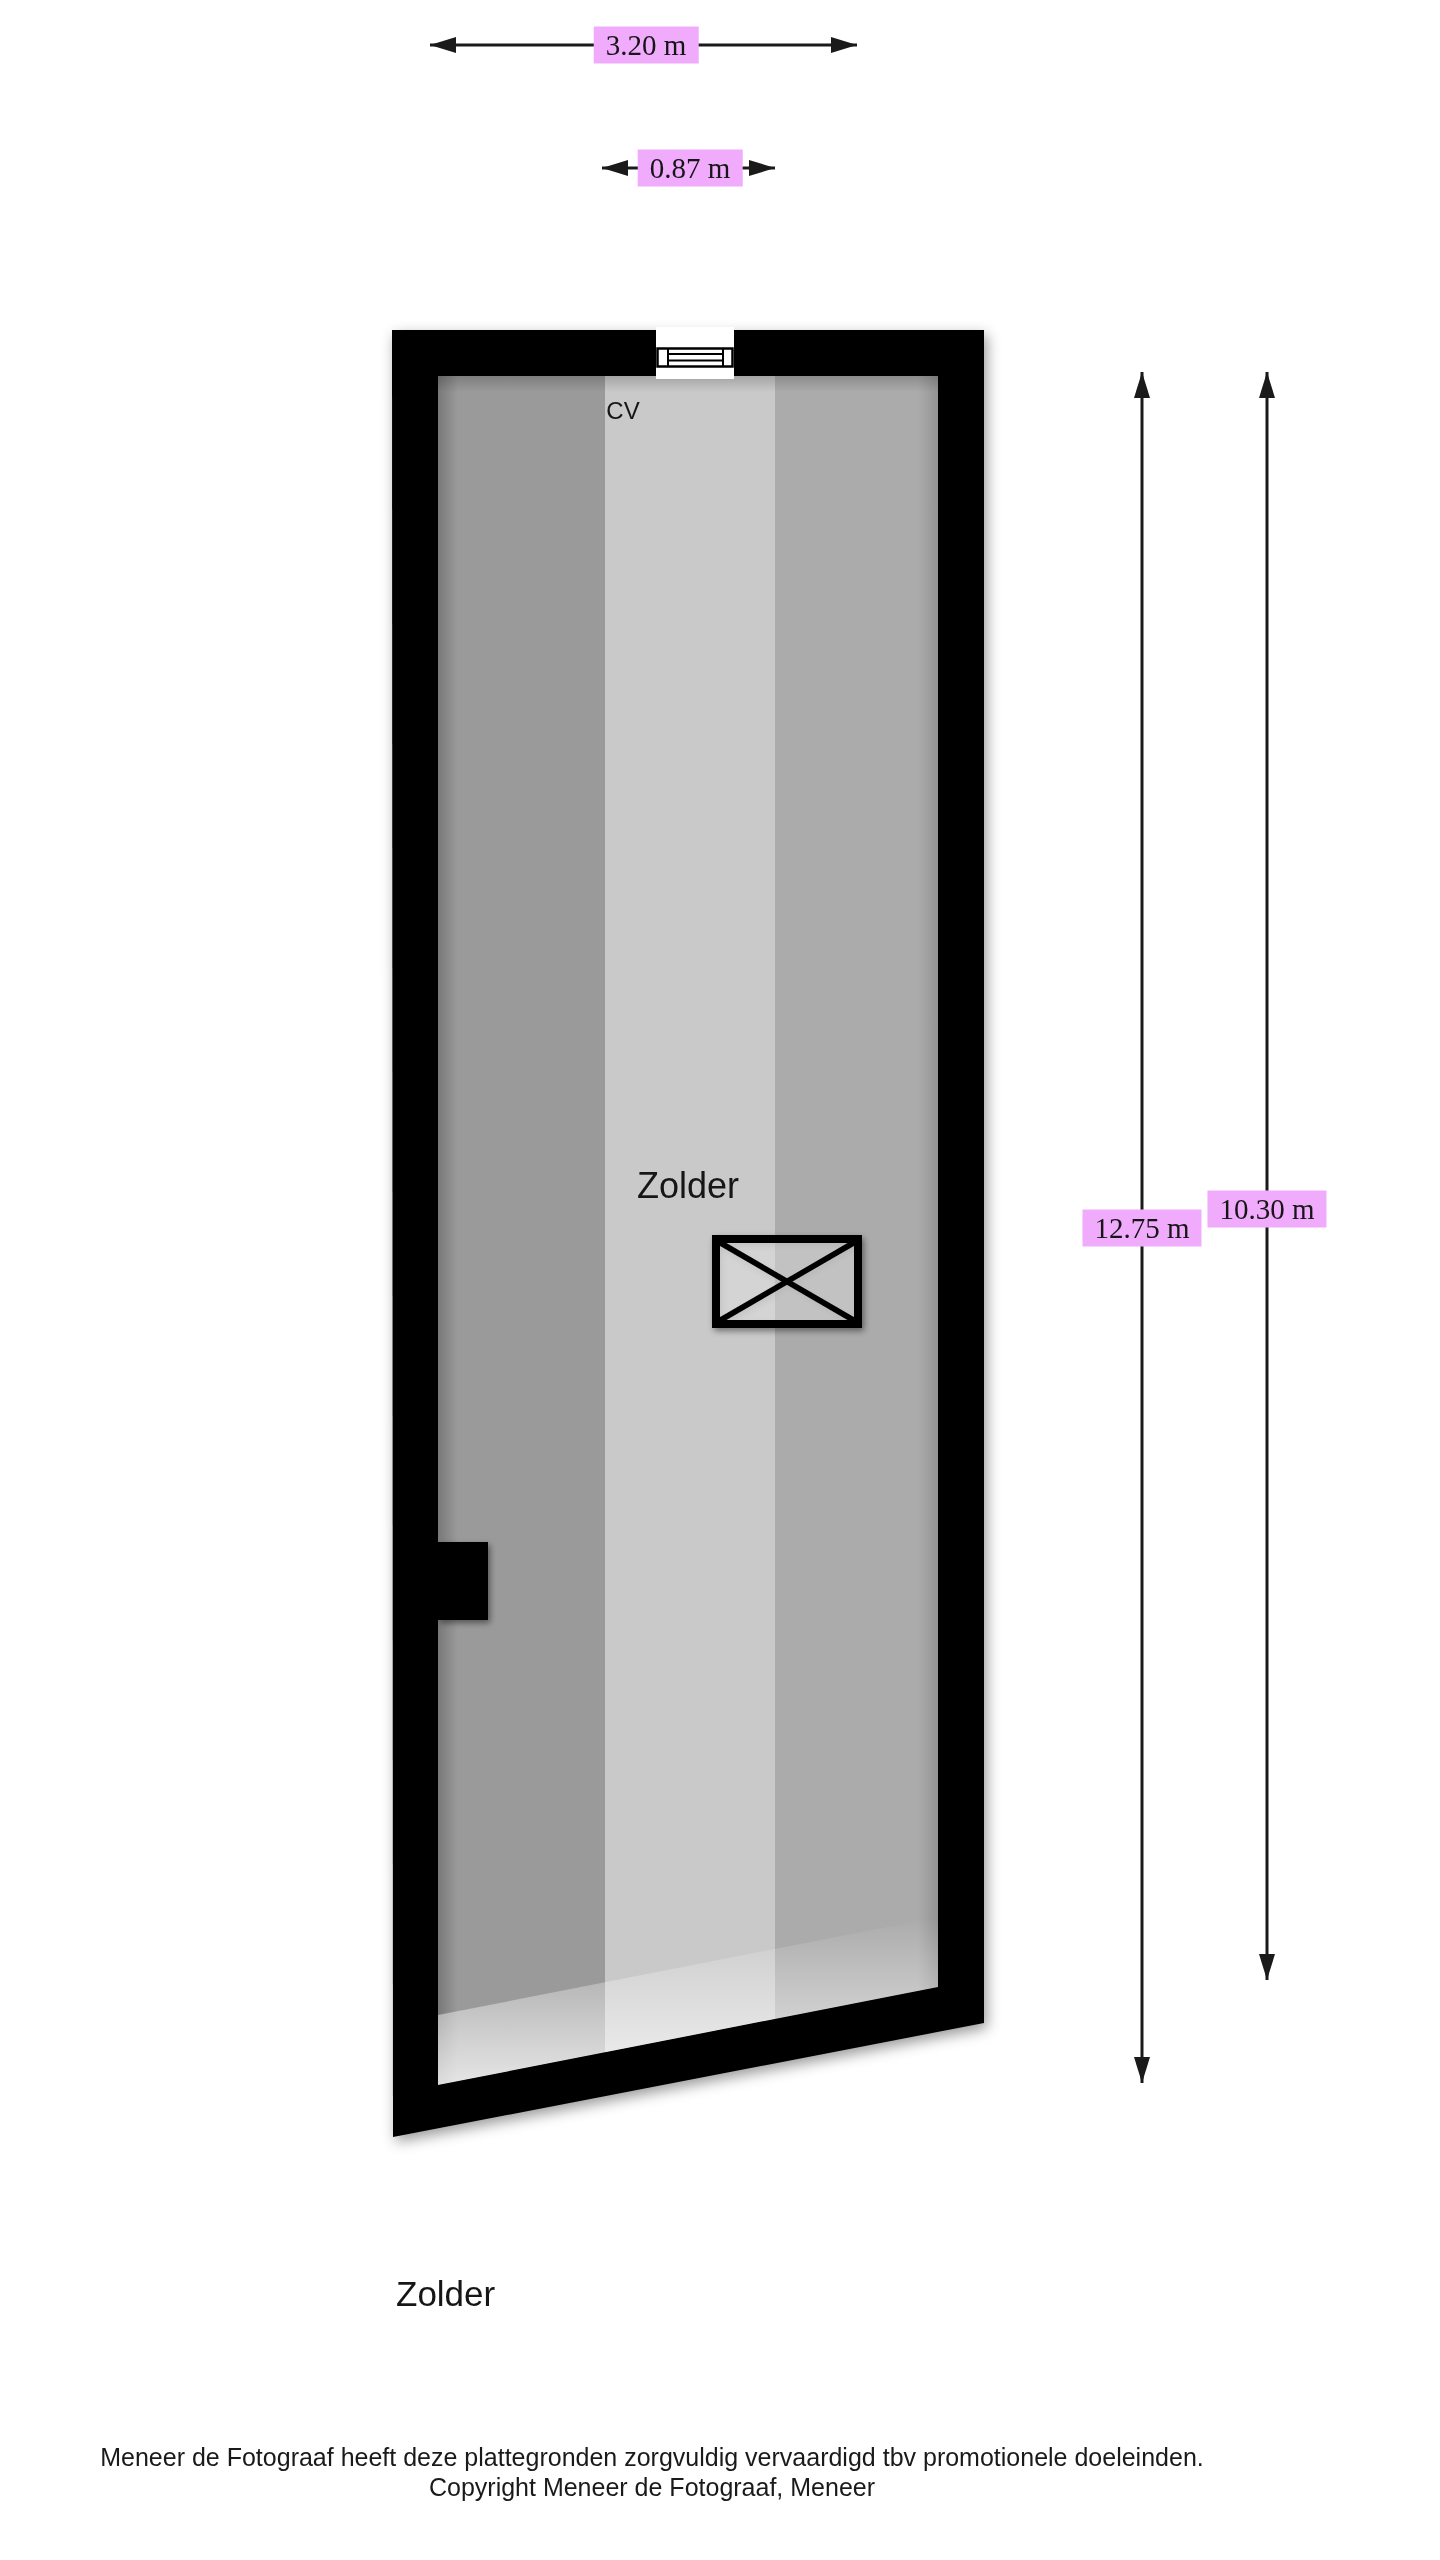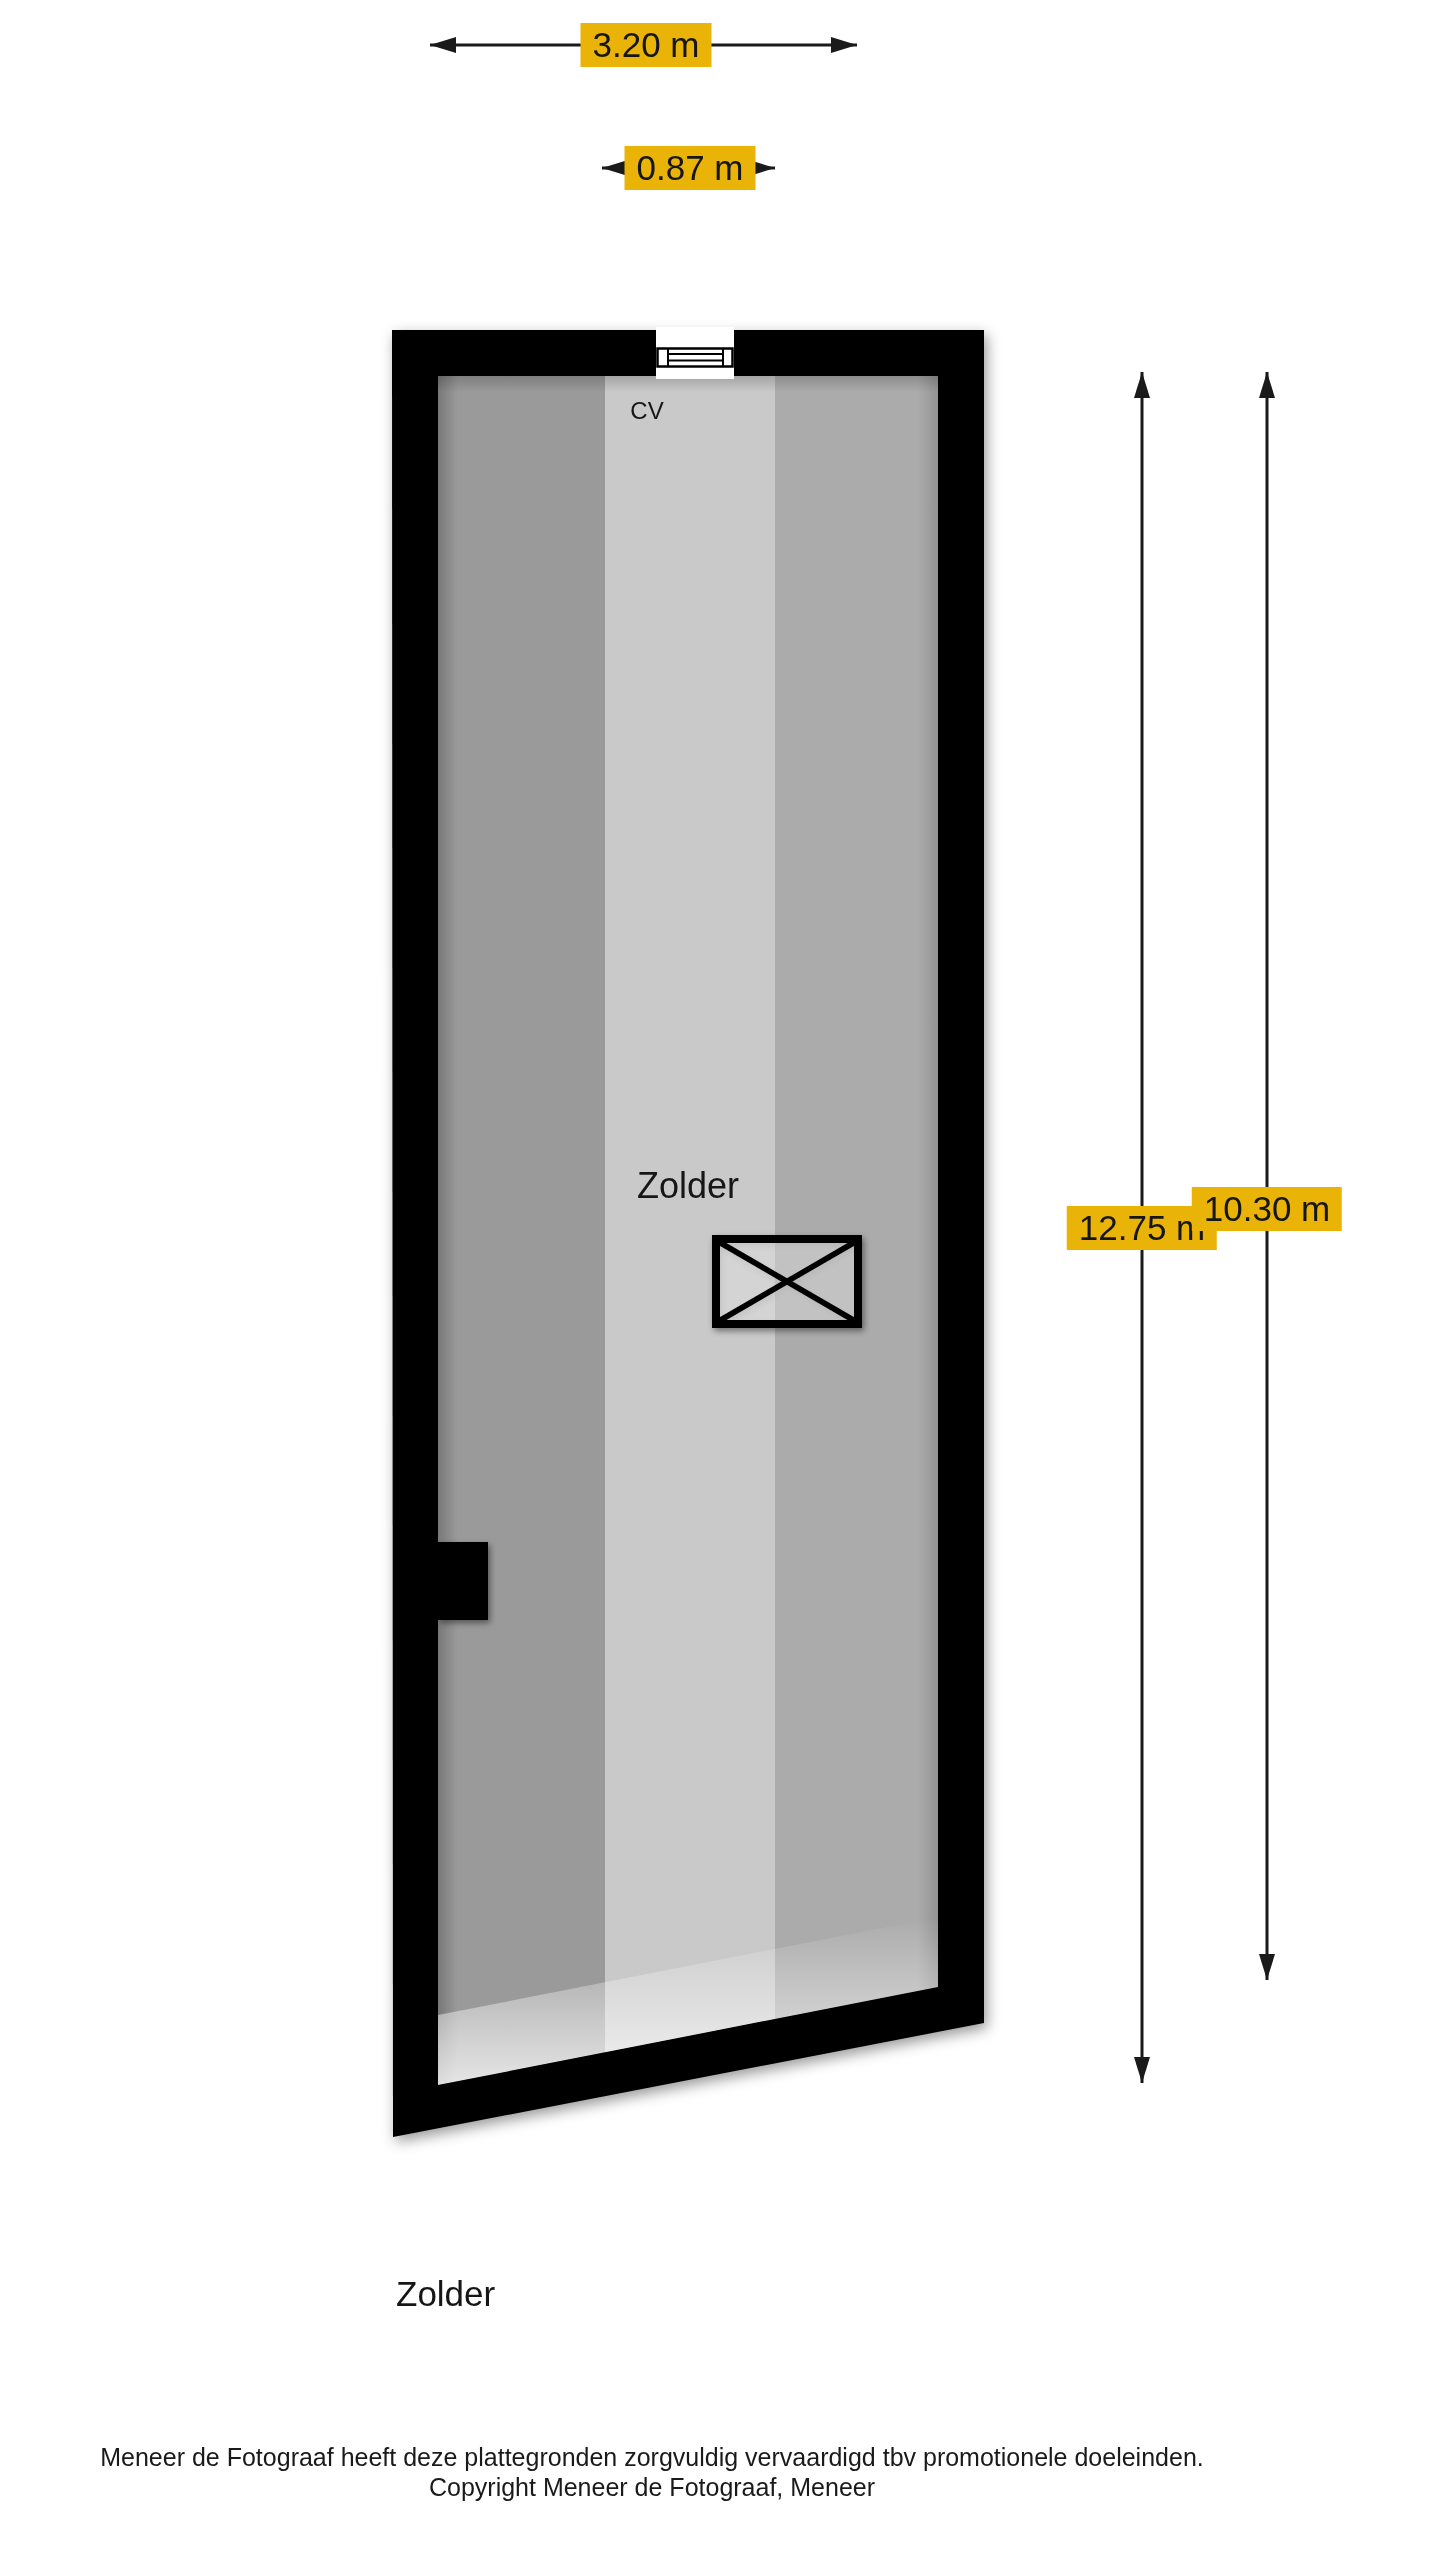--- a/index.html
+++ b/index.html
@@ -24,24 +24,25 @@
     left: 0;
     top: 0;
   }
   .label {
     position: absolute;
     transform: translate(-50%, -50%);
     white-space: nowrap;
     color: #161616;
   }
   .dim-label {
-    font-size: 35px;
-    background: #eab308;
+    font-size: 29px;
+    background: #f0abfc;
     padding: 2px 12px;
     text-align: center;
+    font-family: Liberation Serif, serif;
   }
   .cv-label {
     font-size: 24px;
     background: transparent;
   }
   .room-label {
     font-size: 36px;
     background: transparent;
   }
   .plan-title {
@@ -153,21 +154,21 @@
   </svg>
 
   <div class="label dim-label" style="left:646px; top:45px;">3.20 m</div>
 
   <div class="label dim-label" style="left:690px; top:168px;">0.87 m</div>
 
   <div class="label dim-label" style="left:1142px; top:1228px;">12.75 m</div>
 
   <div class="label dim-label" style="left:1267px; top:1209px;">10.30 m</div>
 
-  <div class="label cv-label" style="left:623px; top:411px;margin-left:24px;">CV</div>
+  <div class="label cv-label" style="left:623px; top:411px;">CV</div>
 
   <div class="label room-label" style="left:688px; top:1186px;">Zolder</div>
 
   <div class="plan-title">Zolder</div>
 
   <div class="footer">
     <div>Meneer de Fotograaf heeft deze plattegronden zorgvuldig vervaardigd tbv promotionele doeleinden.</div>
     <div>Copyright Meneer de Fotograaf, Meneer</div>
   </div>
 

